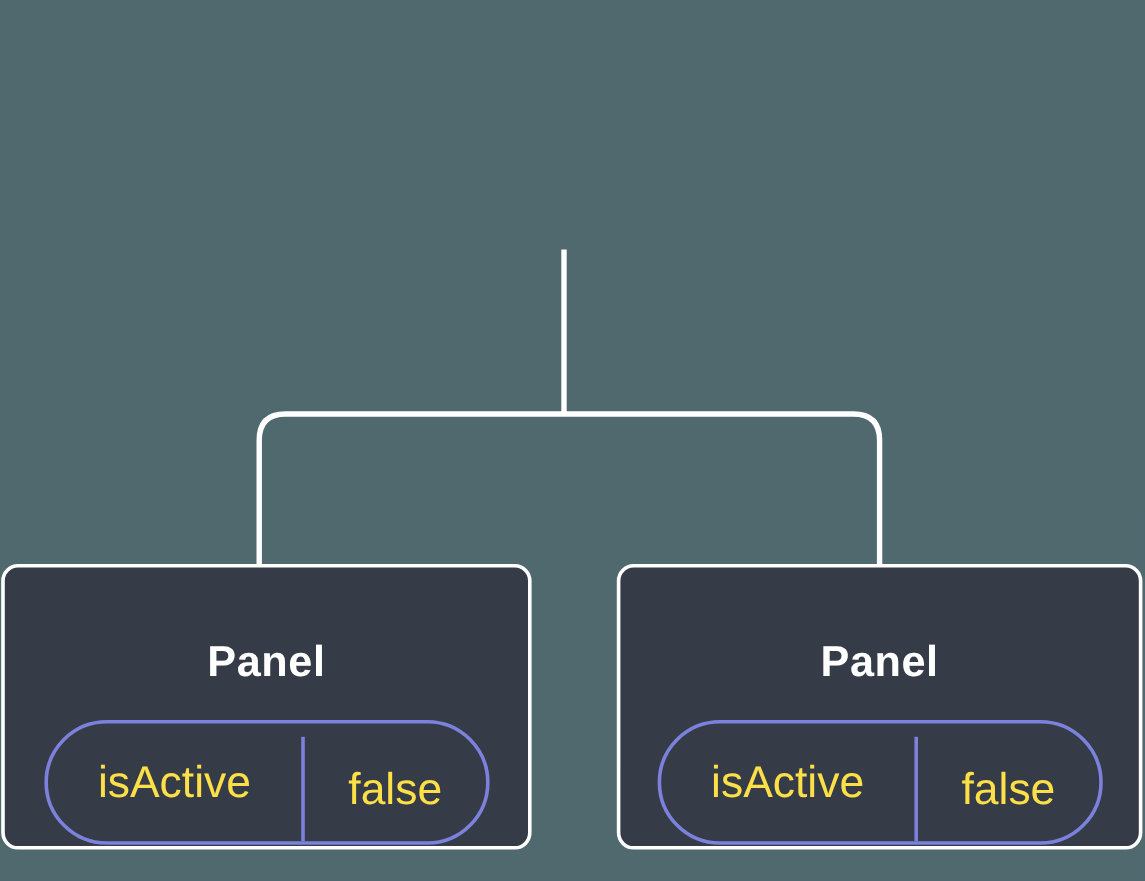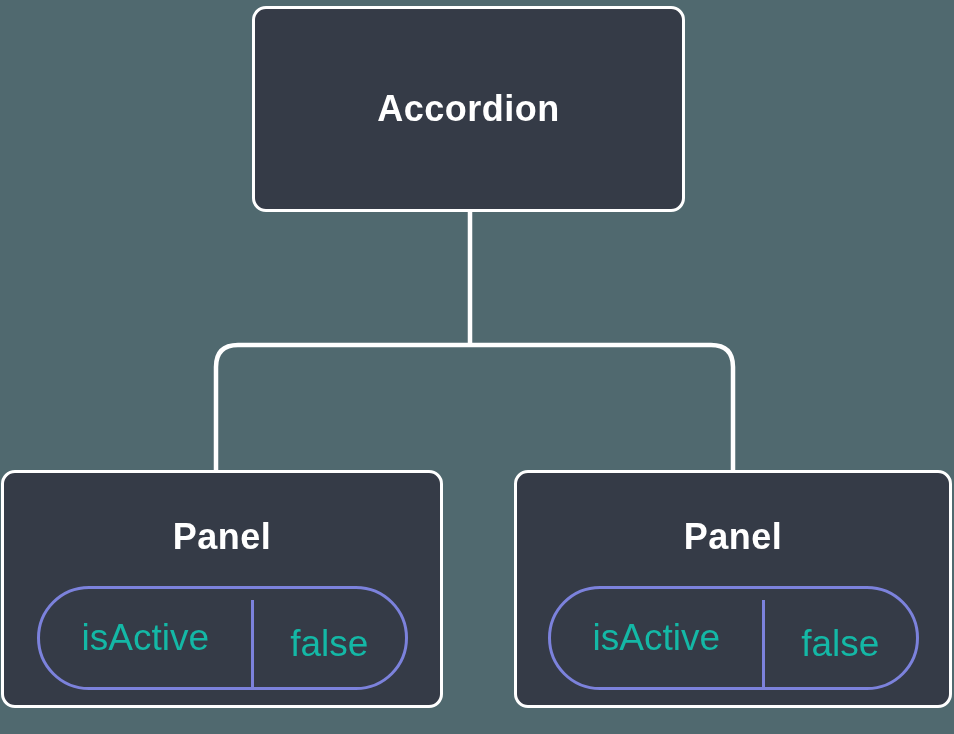--- a/index.html
+++ b/index.html
@@ -44,21 +44,21 @@
     color: #FFFFFF;
     font-size: 36px;
     font-weight: 600;
     letter-spacing: 0.5px;
     line-height: 1.2;
   }
   .node-panel {
     top: 470px;
     height: 238px;
     justify-content: flex-start;
-    padding-top: 42px;
+    padding-top: 56px;
   }
   .node-panel-left {
     left: 1px;
     width: 442px;
   }
   .node-panel-right {
     left: 514px;
     width: 438px;
   }
   .state-pill {
@@ -69,21 +69,21 @@
     border: 3px solid #7C82DC;
     border-radius: 52px;
     display: flex;
     align-items: stretch;
     overflow: hidden;
   }
   .state-cell {
     display: flex;
     align-items: center;
     justify-content: center;
-    color: #14b8a6;
+    color: #fde047;
     font-size: 37px;
     font-weight: 400;
   }
   .state-key {
     flex: 0 0 58%;
   }
   .state-value {
     flex: 1 1 auto;
     border-left: 3px solid #7C82DC;
     margin-top: 11px;
@@ -92,23 +92,20 @@
 </head>
 <body>
 
 <div class="stage">
 
   <svg class="connectors" viewBox="0 0 954 734">
     <path d="M470 208 L470 344" fill="none" stroke="#FFFFFF" stroke-width="4.5"></path>
     <path d="M216 474 L216 367 Q216 345 238 345 L711 345 Q733 345 733 367 L733 474" fill="none" stroke="#FFFFFF" stroke-width="4.5"></path>
   </svg>
 
-  <div class="node node-root">
-    <span class="node-label">Accordion</span>
-  </div>
 
   <div class="node node-panel node-panel-left">
     <span class="node-label">Panel</span>
     <div class="state-pill">
       <span class="state-cell state-key">isActive</span>
       <span class="state-cell state-value">false</span>
     </div>
   </div>
 
   <div class="node node-panel node-panel-right">

